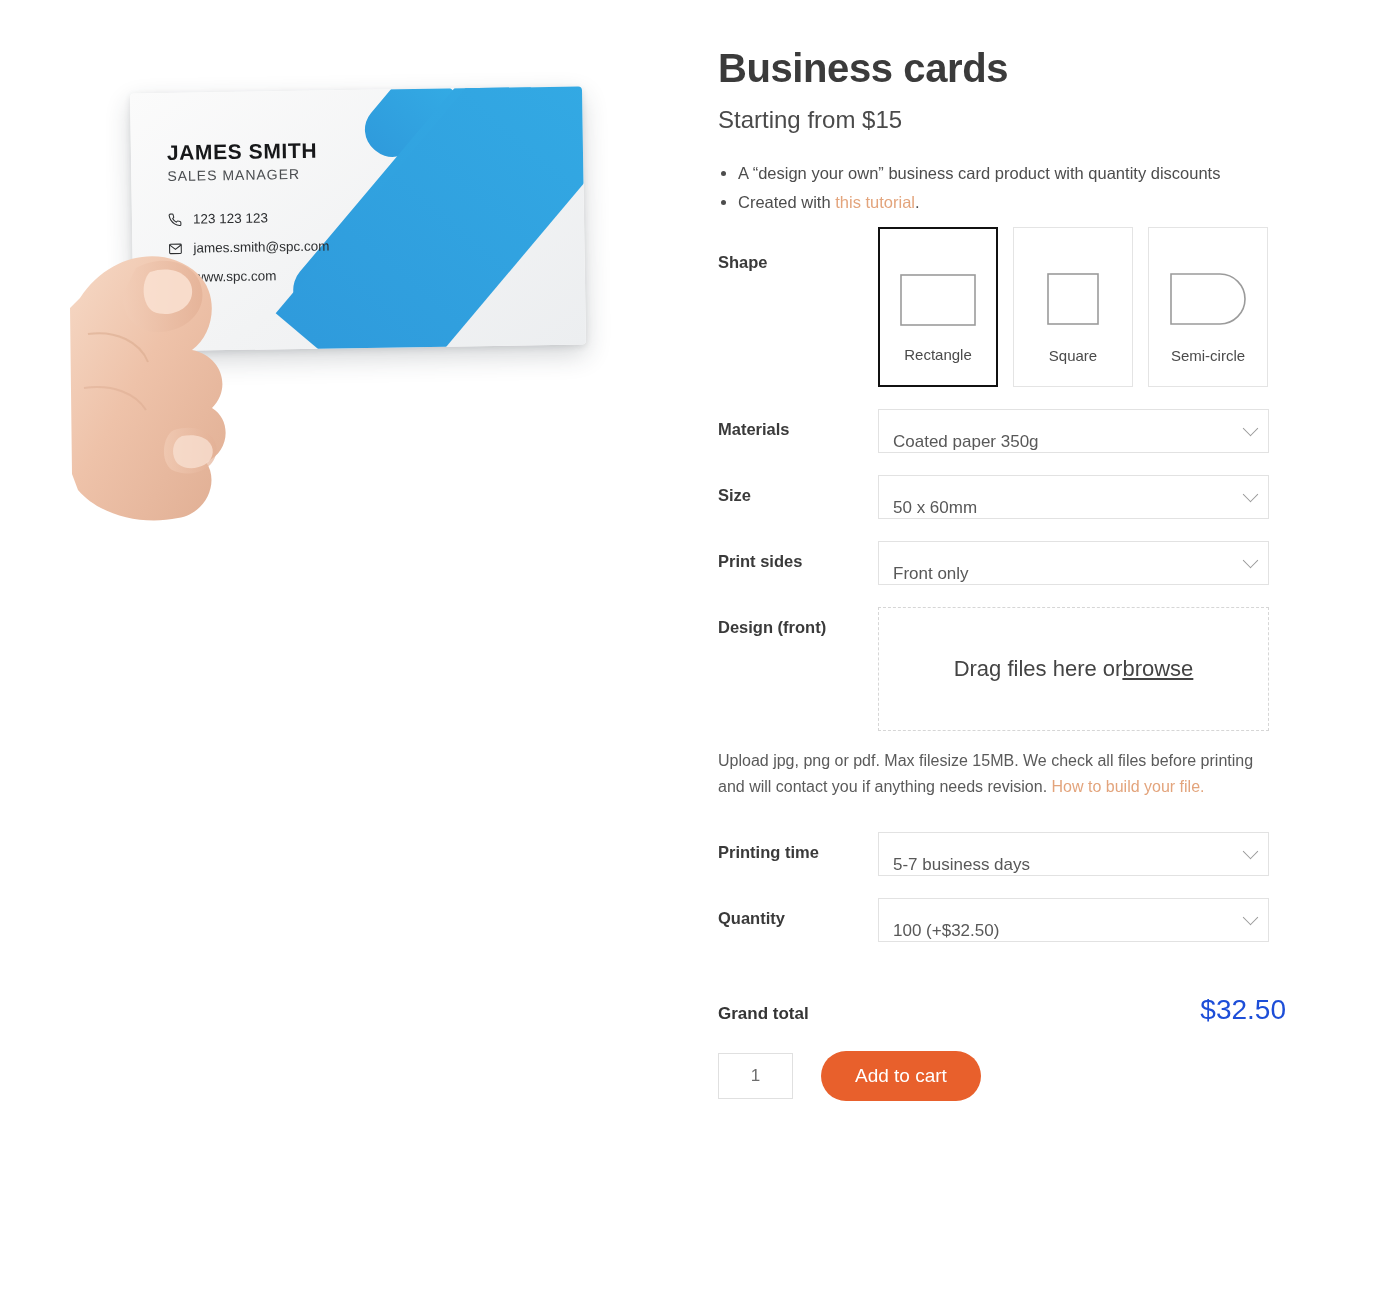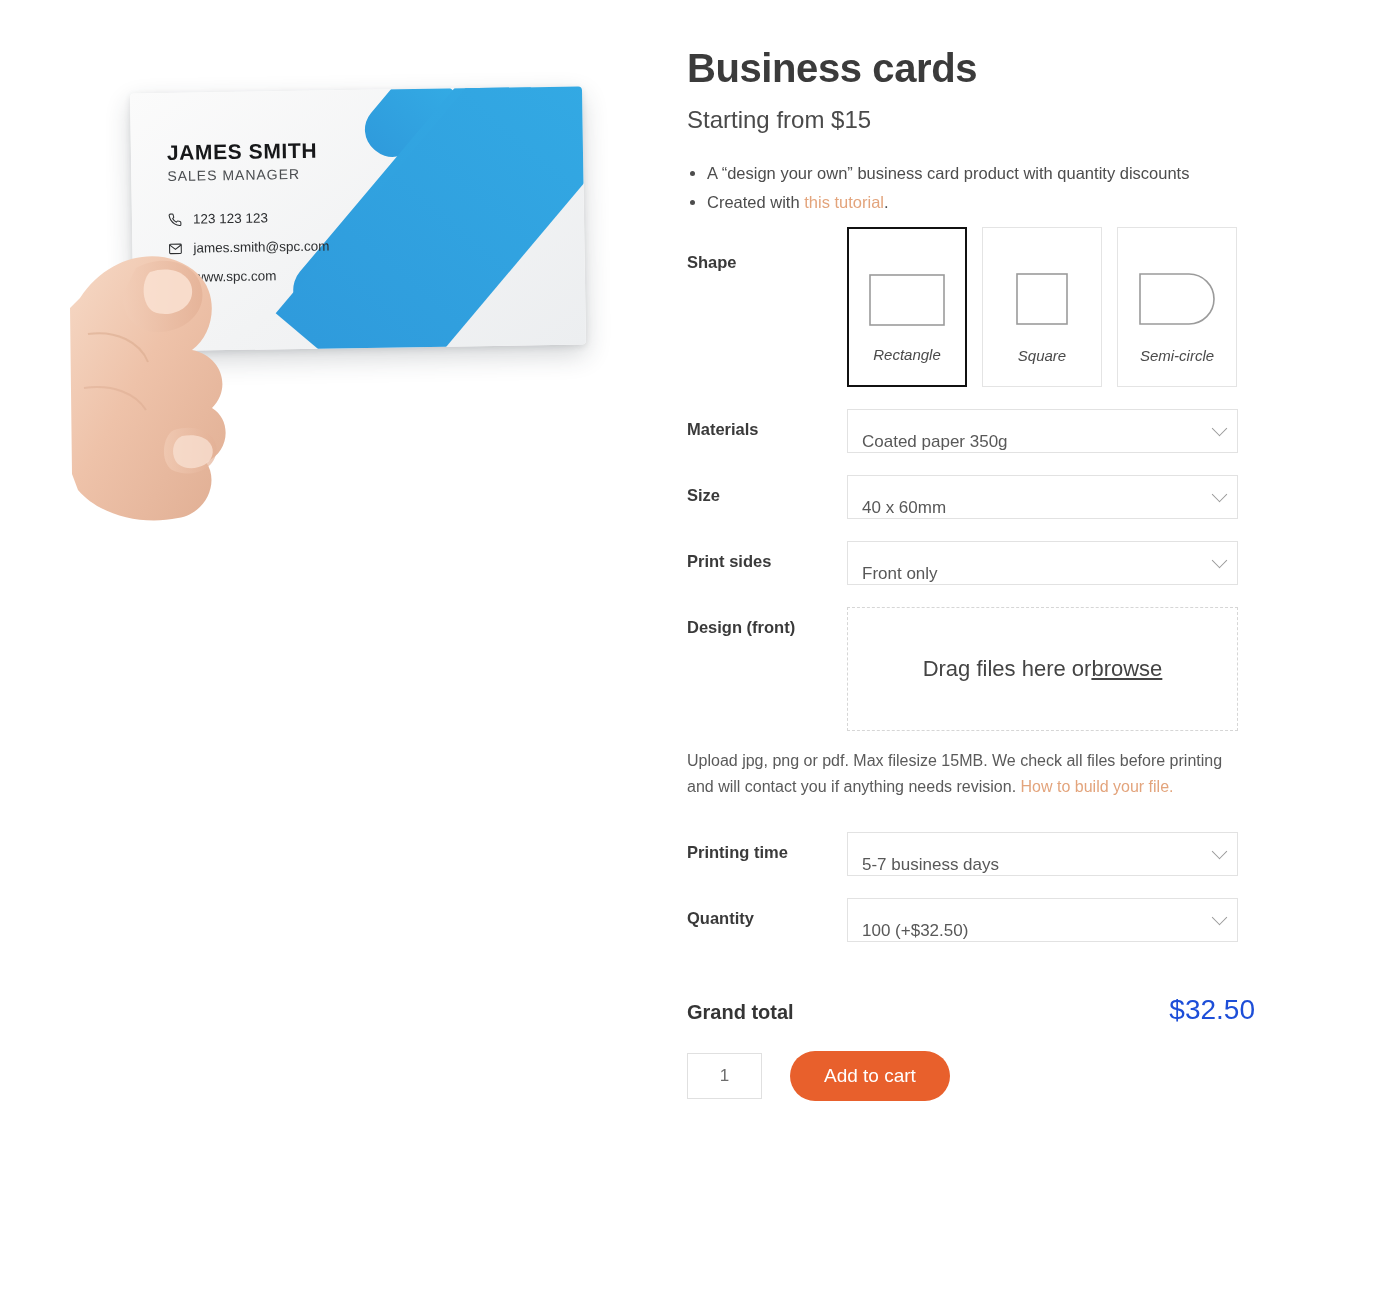--- a/index.html
+++ b/index.html
@@ -75,21 +75,21 @@
     font-size: 13.5px; color: #2c2e30;
   }
   .bc-row svg { width: 14px; height: 14px; flex: none; }
 
   
   .hand { position: absolute; left: 0; top: 178px; width: 240px; height: 350px; }
 
   
   .form-pane {
     position: absolute;
-    left: 687px; top: 0;
+    left: 718px; top: 0;
     width: 600px;
   }
   .title {
     font-size: 40px; font-weight: bold; color: #3b3b3b;
     letter-spacing: -.4px;
     margin-top: 46px;
   }
   .subtitle {
     font-size: 24px; color: #4a4a4a; margin-top: 15px;
   }
@@ -119,21 +119,21 @@
     width: 120px; height: 160px;
     border: 1px solid #e4e4e4;
     background: #fff;
     display: flex; flex-direction: column;
     align-items: center; justify-content: space-between;
     padding: 40px 0 22px;
     cursor: pointer;
   }
   .shape-tile.selected { border: 2px solid #111; }
   .shape-glyph { display: flex; align-items: center; justify-content: center; height: 62px; }
-  .shape-name { font-size: 15px; color: #4a4a4a; font-style: italic; }
+  .shape-name { font-size: 15px; color: #4a4a4a; }
 
   
   .select-box {
     position: relative;
     width: 391px; height: 44px;
     border: 1px solid #e2e2e2;
     background: #fff;
     display: flex; align-items: flex-end;
     padding: 0 34px 0 14px;
     font-size: 17px; color: #585858;
@@ -162,21 +162,21 @@
     margin-top: 17px;
     font-size: 16px; line-height: 1.62; color: #5a5a5a;
     width: 560px;
   }
 
   .totals {
     display: flex; align-items: baseline;
     margin-top: 52px;
     width: 568px;
   }
-  .total-label { font-size: 20px; font-weight: bold; color: #353535; }
+  .total-label { font-size: 17px; font-weight: bold; color: #353535; }
   .total-value { margin-left: auto; font-size: 28px; color: #1d4ed8; }
 
   .cart-row { display: flex; align-items: center; gap: 28px; margin-top: 25px; }
   .qty-input {
     width: 75px; height: 46px;
     border: 1px solid #e0e0e0; background: #fff;
     text-align: center; font-size: 17px; color: #6d6d6d;
     font-family: "Liberation Sans", sans-serif;
   }
   .cart-btn {
@@ -319,21 +319,21 @@
           <span>Coated paper 350g</span>
           <span class="chev"></span>
         </div>
       </div>
     </div>
 
     <div class="row">
       <div class="row-label">Size</div>
       <div class="row-control">
         <div class="select-box">
-          <span>40 x 60mm</span>
+          <span>50 x 60mm</span>
           <span class="chev"></span>
         </div>
       </div>
     </div>
 
     <div class="row">
       <div class="row-label">Print sides</div>
       <div class="row-control">
         <div class="select-box">
           <span>Front only</span>

